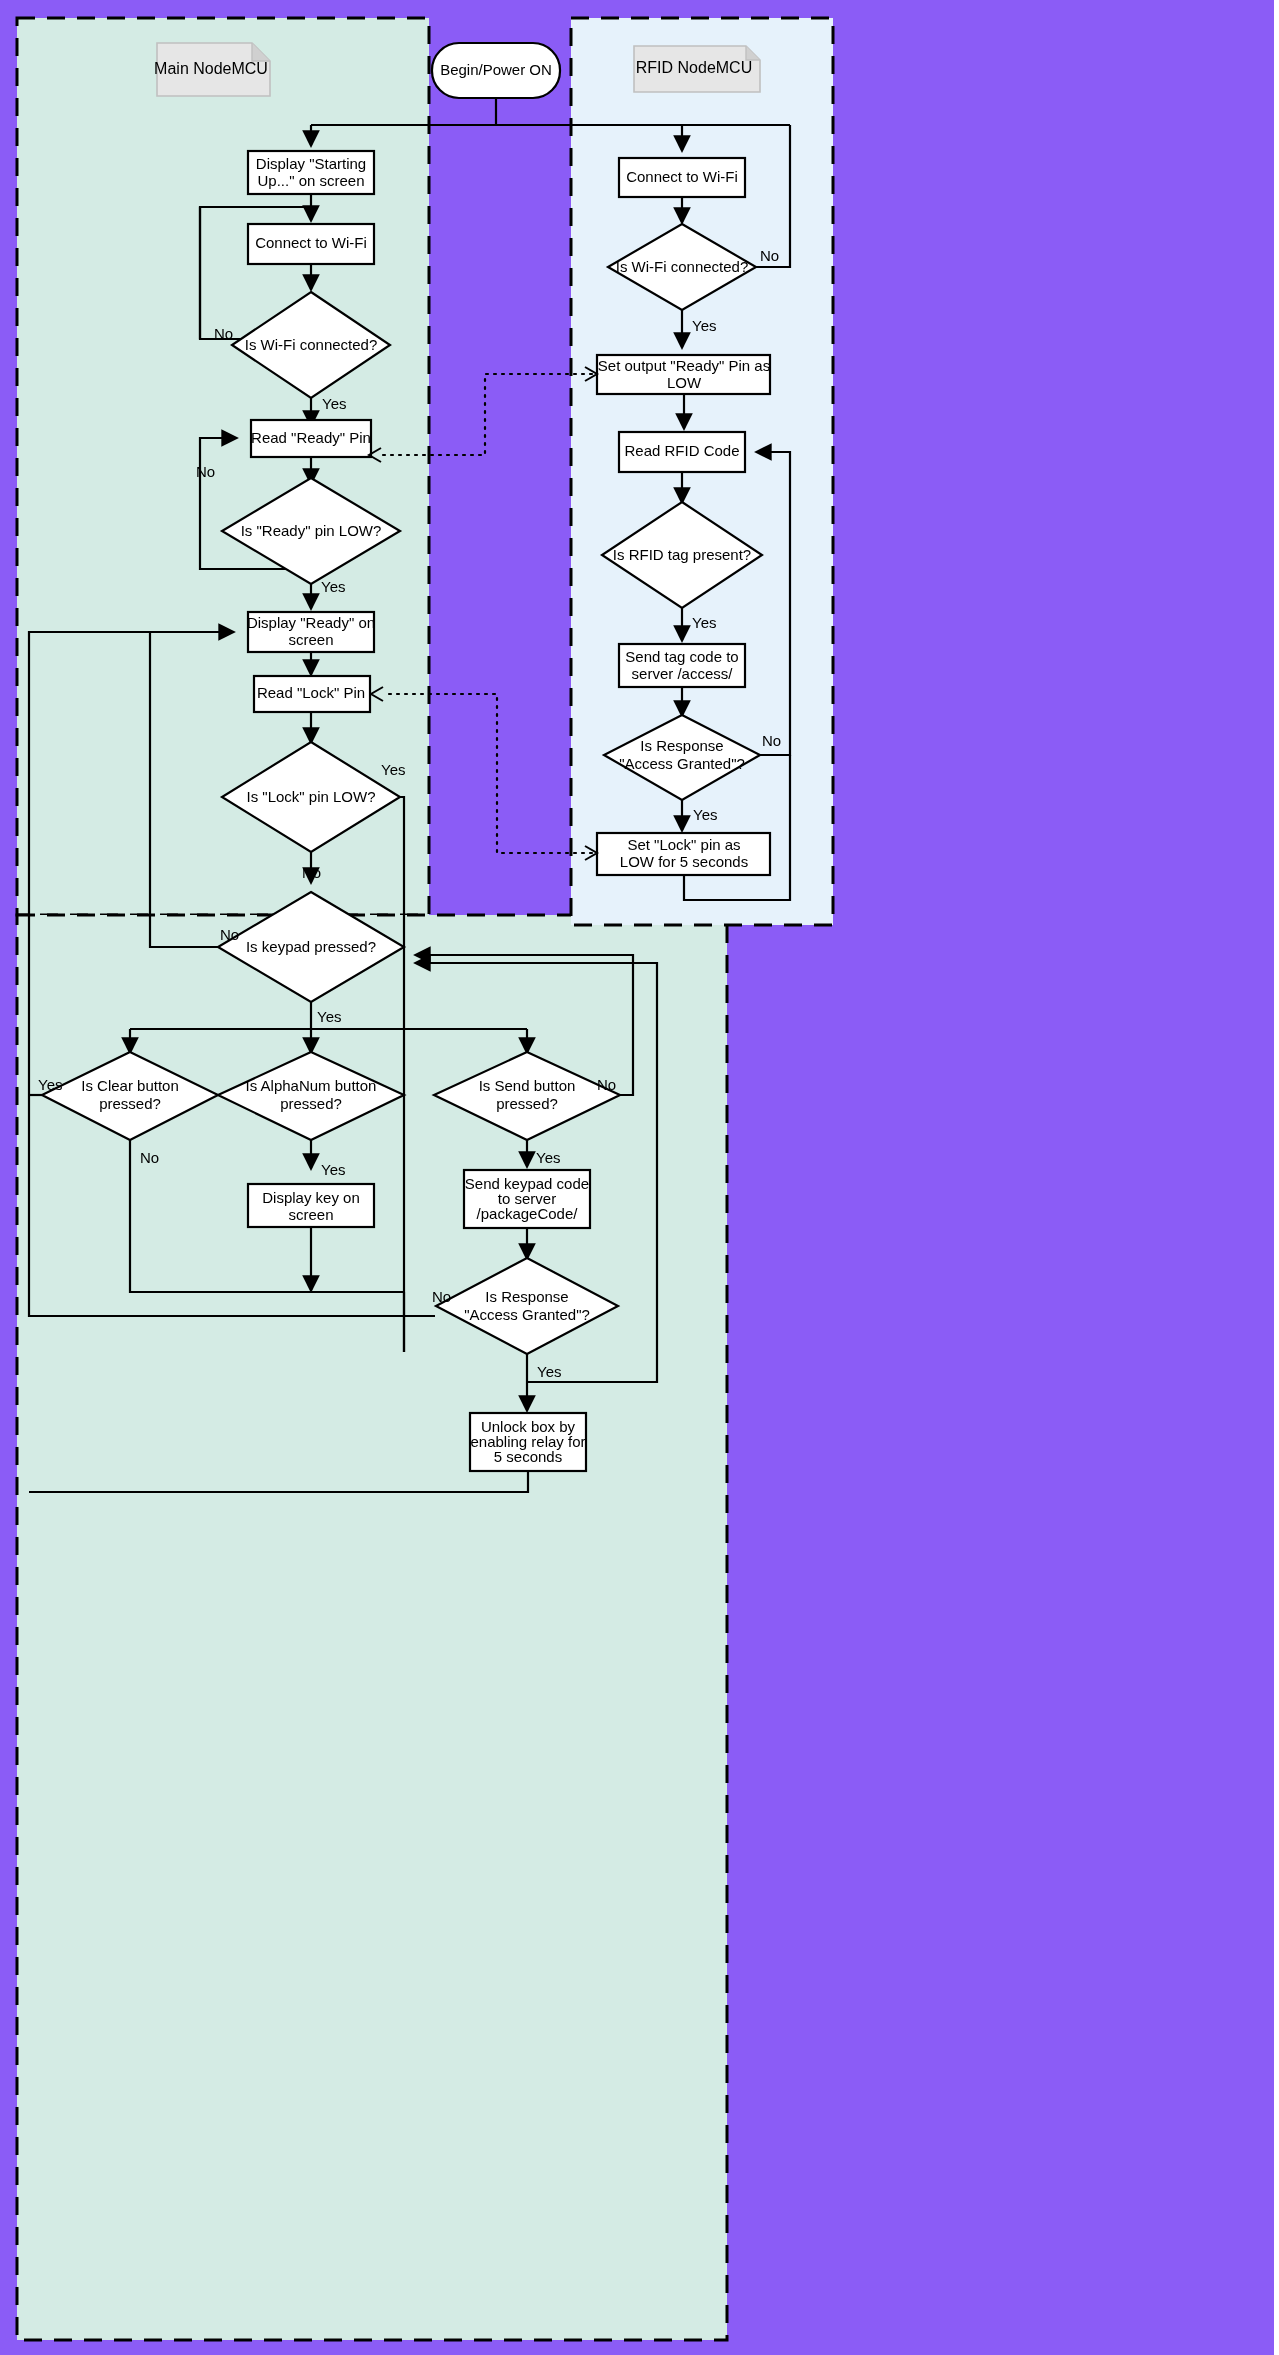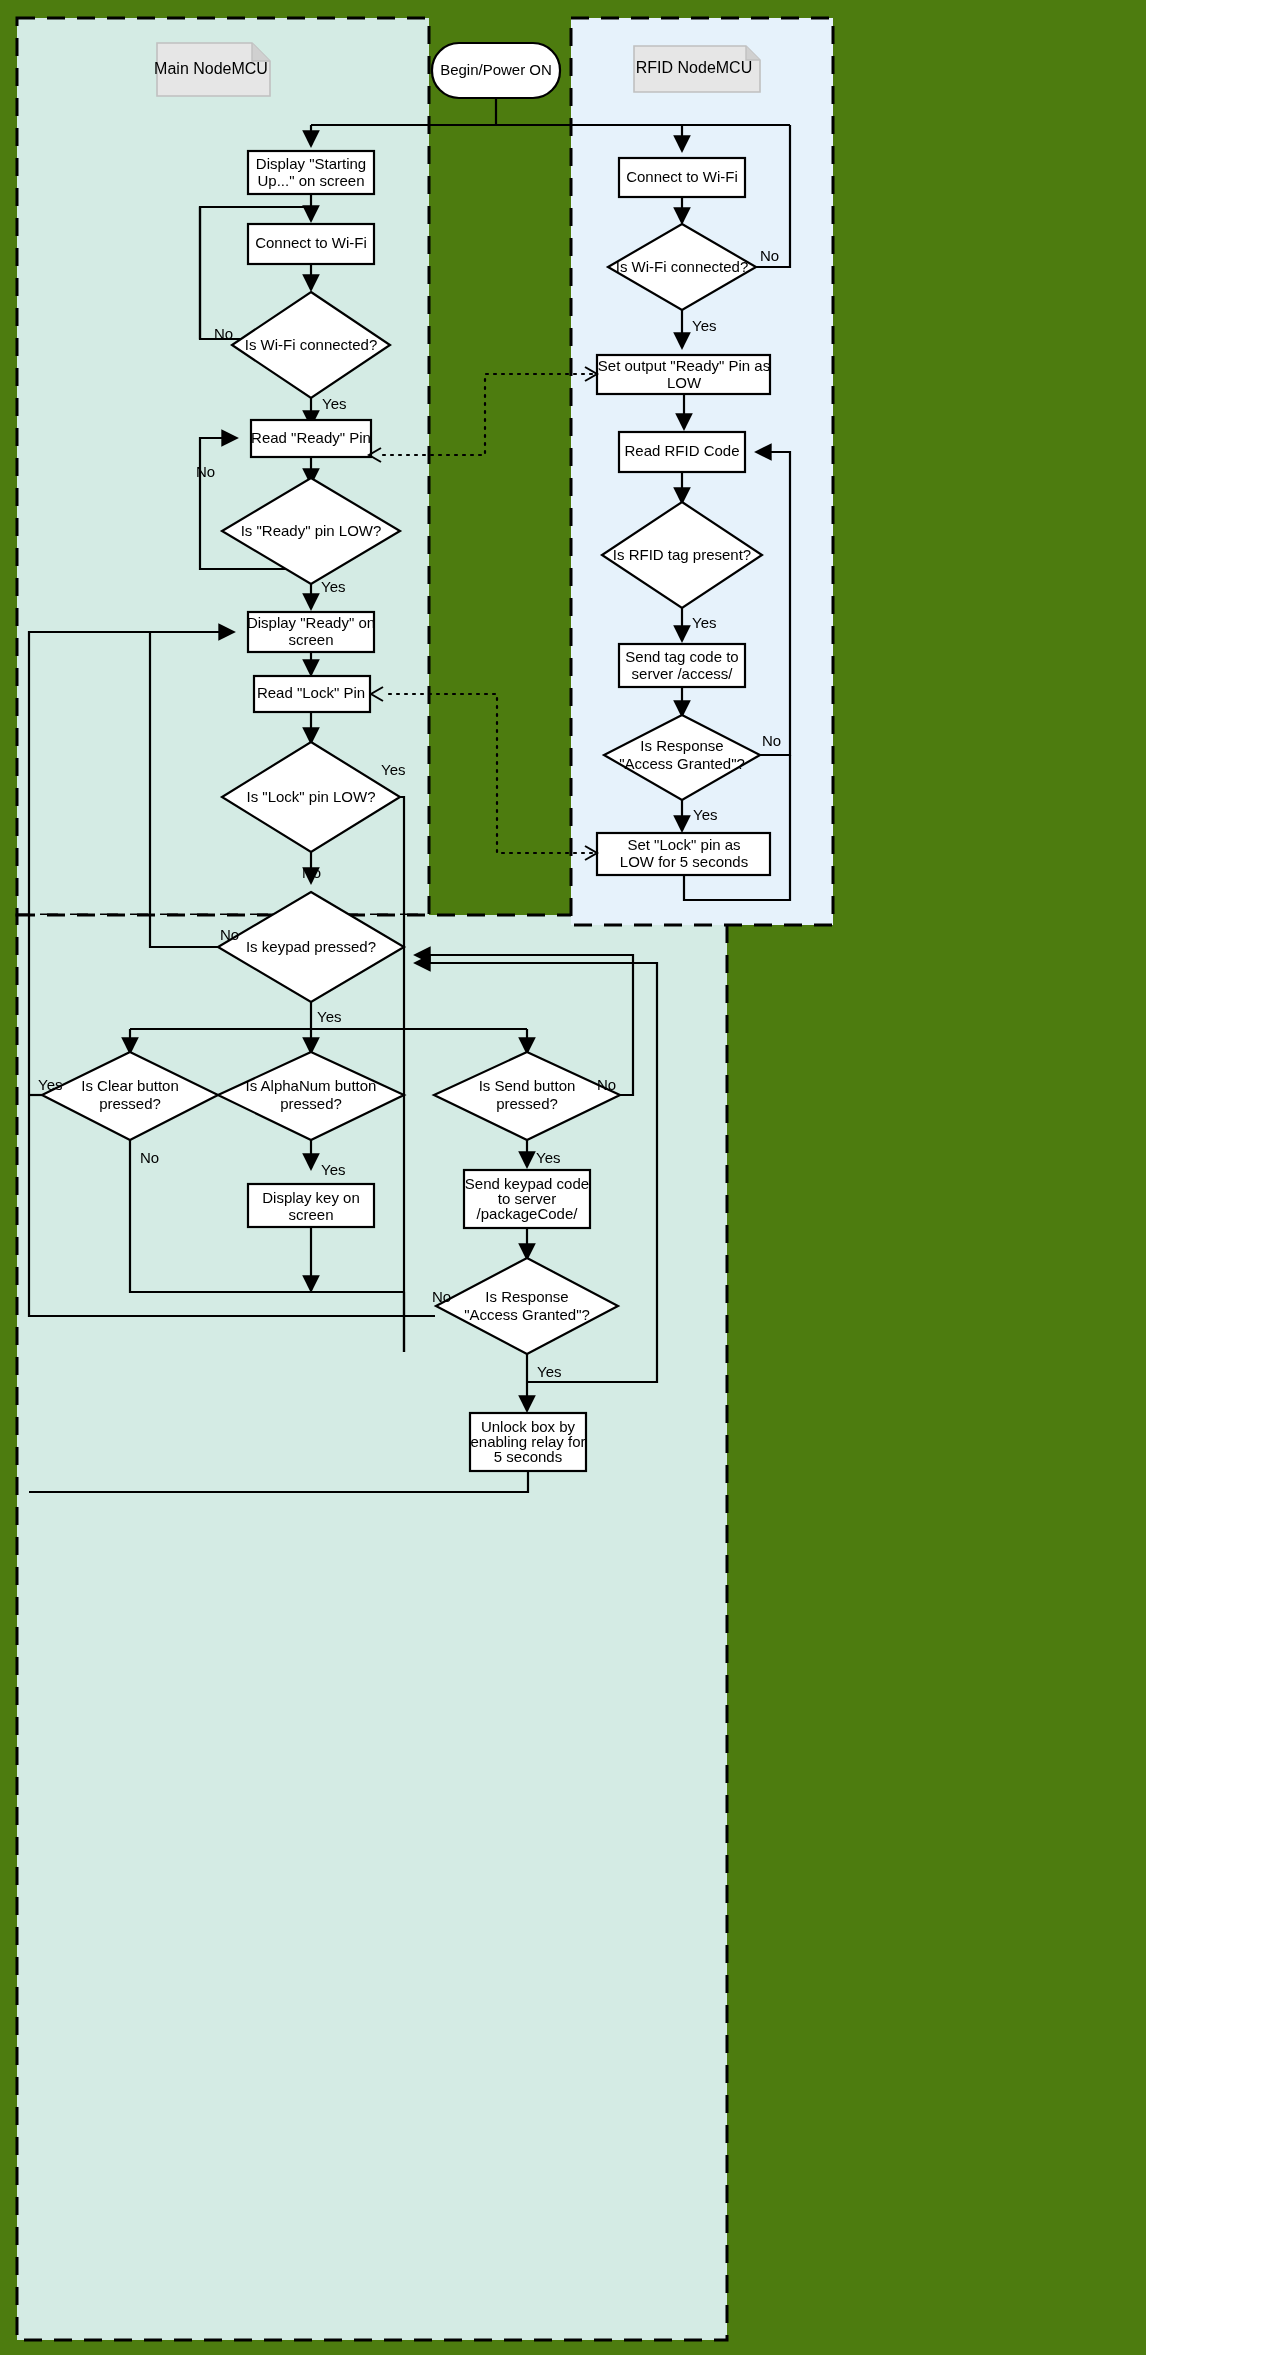--- a/index.html
+++ b/index.html
@@ -1,17 +1,17 @@
 <!DOCTYPE html>
 <html><head>
 <meta charset="utf-8">
 <style>
   html,body{margin:0;padding:0;background:#ffffff;}
   body{font-family:"Liberation Sans",sans-serif;}
-  #stage{position:relative;width:1146px;height:2355px;background:#4d7c0f;overflow:hidden;}
+  #stage{position:relative;width:1274px;height:2355px;background:#8b5cf6;overflow:hidden;}
   svg{display:block;}
   .nodetext{font-family:"Liberation Sans",sans-serif;font-size:15px;fill:#000;text-anchor:middle;dominant-baseline:middle;}
   .edgelabel{font-family:"Liberation Sans",sans-serif;font-size:15px;fill:#000;}
   .lanetitle{font-family:"Liberation Sans",sans-serif;font-size:16px;fill:#000;text-anchor:middle;dominant-baseline:middle;}
   .shape{fill:#ffffff;stroke:#000000;stroke-width:2.2;}
   .lane-main{fill:#d4ebe4;stroke:#000;stroke-width:3;stroke-dasharray:18 12;}
   .lane-rfid{fill:#e6f2fb;stroke:#000;stroke-width:3;stroke-dasharray:18 12;}
   .flowline{fill:none;stroke:#000;stroke-width:2.2;}
   .dotline{fill:none;stroke:#000;stroke-width:2.2;stroke-dasharray:2 6;stroke-linecap:round;}
   .notebox{fill:#e6e6e6;stroke:#c0c0c0;stroke-width:1.6;}

